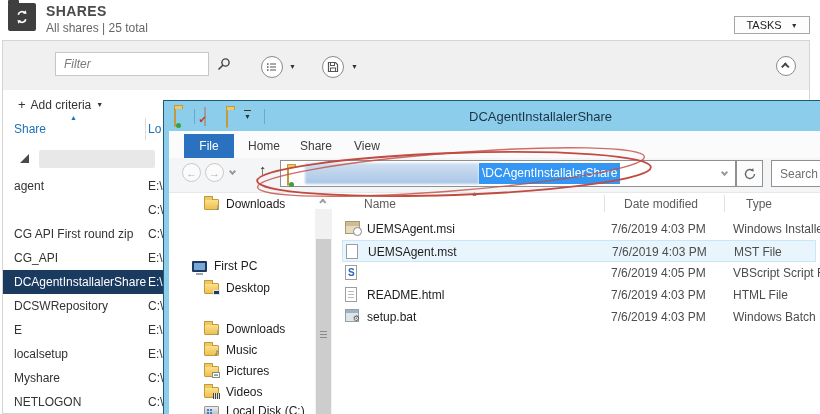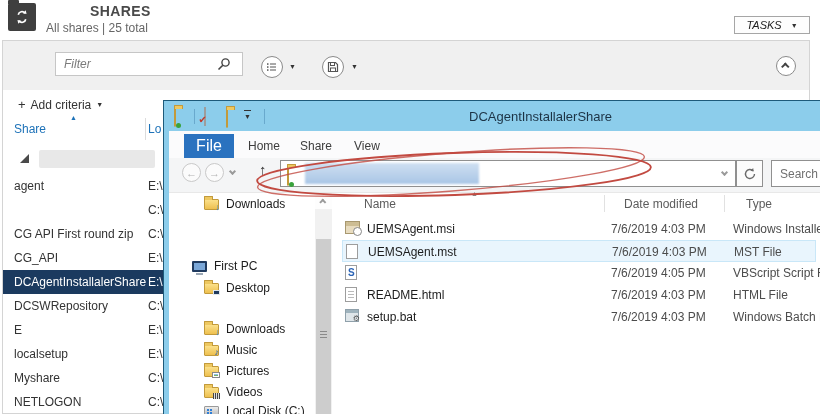--- a/index.html
+++ b/index.html
@@ -4,27 +4,27 @@
 <style>
   * { margin:0; padding:0; box-sizing:border-box; }
   html,body { width:820px; height:414px; overflow:hidden; background:#fff;
     font-family:"Liberation Sans", sans-serif; }
   .abs { position:absolute; }
   body { position:relative; }
 
   
   #sm-tile-icon { left:8px; top:3px; width:28px; height:28px; background:#3f3f3f; border-radius:2px; }
   #sm-tile-icon:before { content:""; position:absolute; left:0; top:-3px; width:11px; height:4px; background:#3f3f3f; border-radius:1px 1px 0 0; }
-  #sm-title { left:46px; top:3px; font-size:14px; font-weight:bold; color:#4a4a4a; letter-spacing:.4px;margin-left:44px; }
+  #sm-title { left:46px; top:3px; font-size:14px; font-weight:bold; color:#4a4a4a; letter-spacing:.4px; }
   #sm-subtitle { left:46px; top:21px; font-size:12px; color:#666; }
   #tasks-btn { left:734px; top:16px; width:76px; height:18px; border:1px solid #a6a6a6; background:#fdfdfd;
-    display:flex; align-items:center; justify-content:center; gap:9px; font-size:11px; color:#222; cursor:default;font-style:italic; }
+    display:flex; align-items:center; justify-content:center; gap:9px; font-size:11px; color:#222; cursor:default; }
   #sm-panel { left:2px; top:40px; width:808px; height:374px; background:#fff; border:1px solid #d4d4d4; }
   #sm-toolbar { left:3px; top:41px; width:806px; height:49px; background:#f0f0f0; }
-  #filter-input { left:55px; top:52px; width:188px; height:24px; border:1px solid #c6c6c6; background:#fff;
+  #filter-input { left:55px; top:52px; width:154px; height:24px; border:1px solid #c6c6c6; background:#fff;
     padding:0 36px 0 8px; font-size:12px; font-family:"Liberation Sans",sans-serif; color:#333; }
   #filter-input::placeholder { font-style:italic; color:#7a7a7a; }
   .circ-btn { width:22px; height:22px; border:1px solid #8a8a8a; border-radius:50%; background:#fff;
     display:flex; align-items:center; justify-content:center; }
   .caret { font-size:7px; color:#333; }
   #add-criteria { left:18px; top:97px; font-size:12px; color:#333; display:flex; align-items:center; gap:5px; }
   .col-head { font-size:12px; color:#1d72b8; }
   #sm-colsep { left:145px; top:118px; width:1px; height:22px; background:#dcdcdc; }
   .sm-row { position:absolute; left:3px; width:806px; height:24px; font-size:12px; color:#333; }
   .sm-row .n { position:absolute; left:11px; top:5px; white-space:nowrap; }
@@ -40,21 +40,21 @@
   .chev.gray { border-color:#9a9a9a; width:5px; height:5px; }
 
   
   #explorer { left:163px; top:100px; width:657px; height:314px; background:#fff;
     border-left:1px solid #1d5a7a; border-top:1px solid #1d5a7a; z-index:5; }
   #ex-titlebar { left:0; top:0; width:657px; height:30px; background:#8ccdeb; }
   .tsep { width:1px; height:15px; background:#69a9cd; }
   #ex-title { left:305px; top:8px; font-size:13px; color:#1c3345; white-space:nowrap; }
   #ex-leftedge { left:0; top:30px; width:5px; height:284px; background:#8ccdeb; }
   #ex-tabstrip { left:5px; top:30px; width:652px; height:27px; background:#fbfbfc; }
-  #tab-file { left:20px; top:33px; width:50px; height:24px; background:#2a72bf; color:#fff; font-size:16px;
+  #tab-file { left:20px; top:33px; width:50px; height:24px; background:#2a72bf; color:#fff; font-size:12px;
     display:flex; align-items:center; justify-content:center; }
   .ex-tab { position:absolute; top:38px; font-size:12px; color:#3d3d3d; }
   #ex-addrrow { left:5px; top:57px; width:652px; height:35px; background:#f4f5f6; border-bottom:1px solid #e8e8e8; }
   .navcirc { width:19px; height:19px; border:1px solid #c9c9c9; border-radius:50%; background:#fbfbfb;
     display:flex; align-items:center; justify-content:center; font-size:11px; color:#b3b3b3; }
   #ex-up-arrow { left:95px; top:60px; font-size:15px; font-weight:bold; color:#3c3c3c; }
   #addr-box { left:116px; top:59px; width:456px; height:27px; background:#fff; border:1px solid #909090; }
   #addr-redacted { left:24px; top:2px; width:174px; height:21px; background:linear-gradient(180deg,#cfdff1,#a9c6e6); filter:blur(1px); }
   #addr-sel { left:198px; top:2px; height:21px; background:#3296f2; color:#fff; font-size:12px; line-height:21px;
     padding:0 3px; white-space:nowrap; }
@@ -255,20 +255,21 @@
     <span>→</span>
   </div>
   <span class="abs chev down gray" style="left:66px;top:68px"></span>
   <span class="abs" id="ex-up-arrow">↑</span>
 
   <div class="abs" id="addr-box">
     <span class="abs fld" style="left:6px;top:7px">
       <span class="usr"></span>
     </span>
     <span class="abs" id="addr-redacted"></span>
+    <span class="abs" id="addr-sel">\DCAgentInstallalerShare</span>
     <span class="abs chev down gray" style="right:8px;top:9px"></span>
   </div>
   <div class="abs" id="refresh-btn">
     <svg width="14" height="14" viewBox="0 0 14 14">
       <path d="M11.5 7a4.5 4.5 0 1 1-1.3-3.2" fill="none" stroke="#6a6a6a" stroke-width="1.4"></path>
       <path d="M10.2 1l.5 3.4-3.3-.7z" fill="#6a6a6a"></path>
     </svg>
   </div>
   <div class="abs" id="search-box">
     <span class="abs" id="search-label">Search</span>

